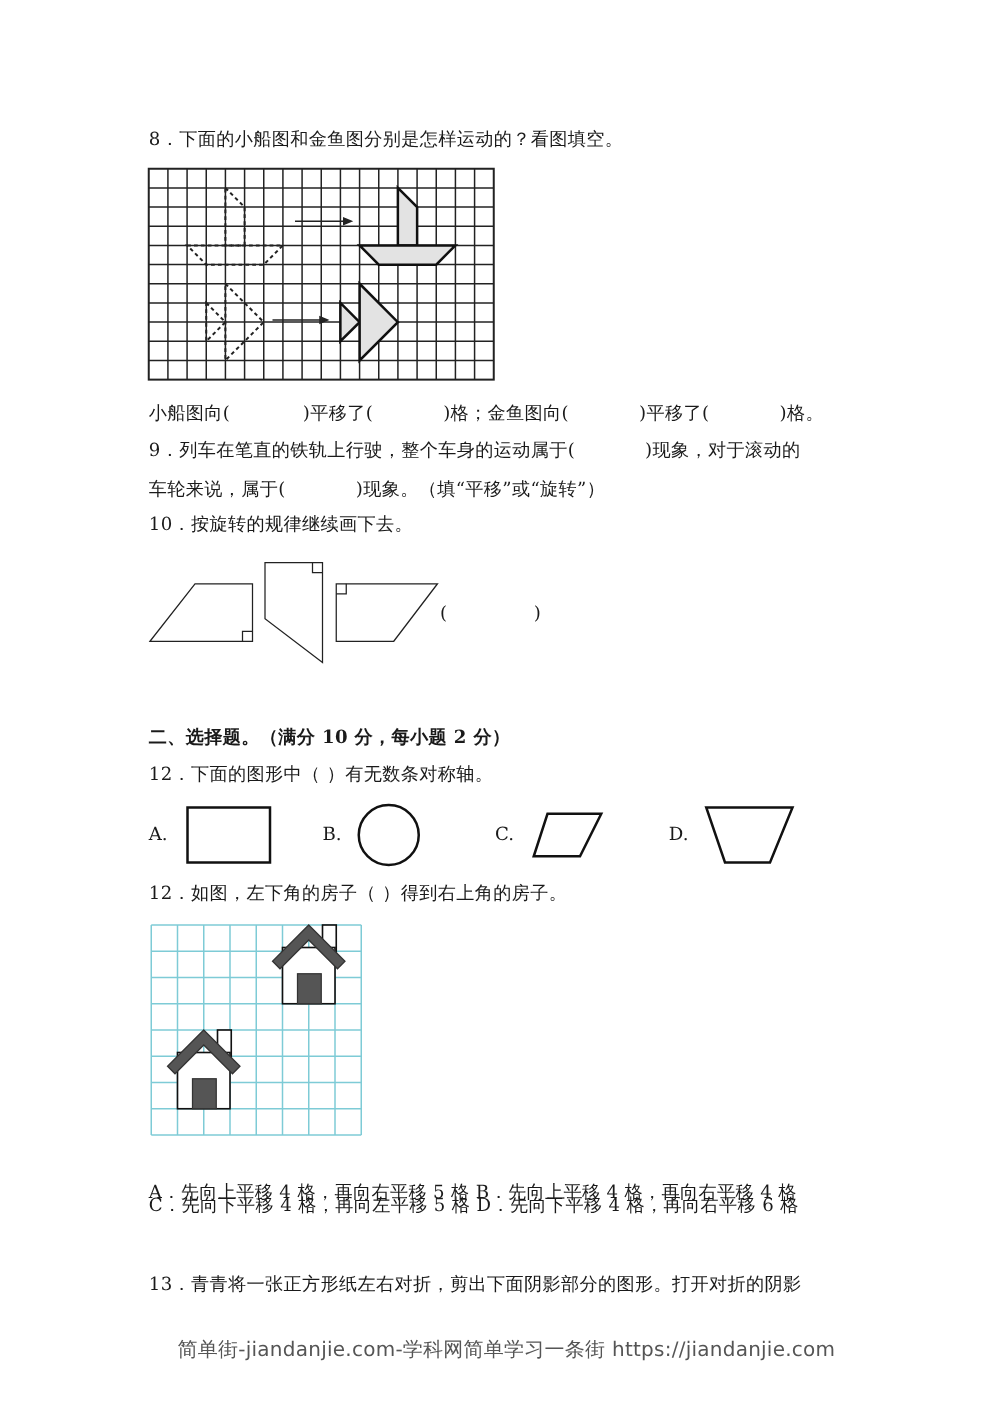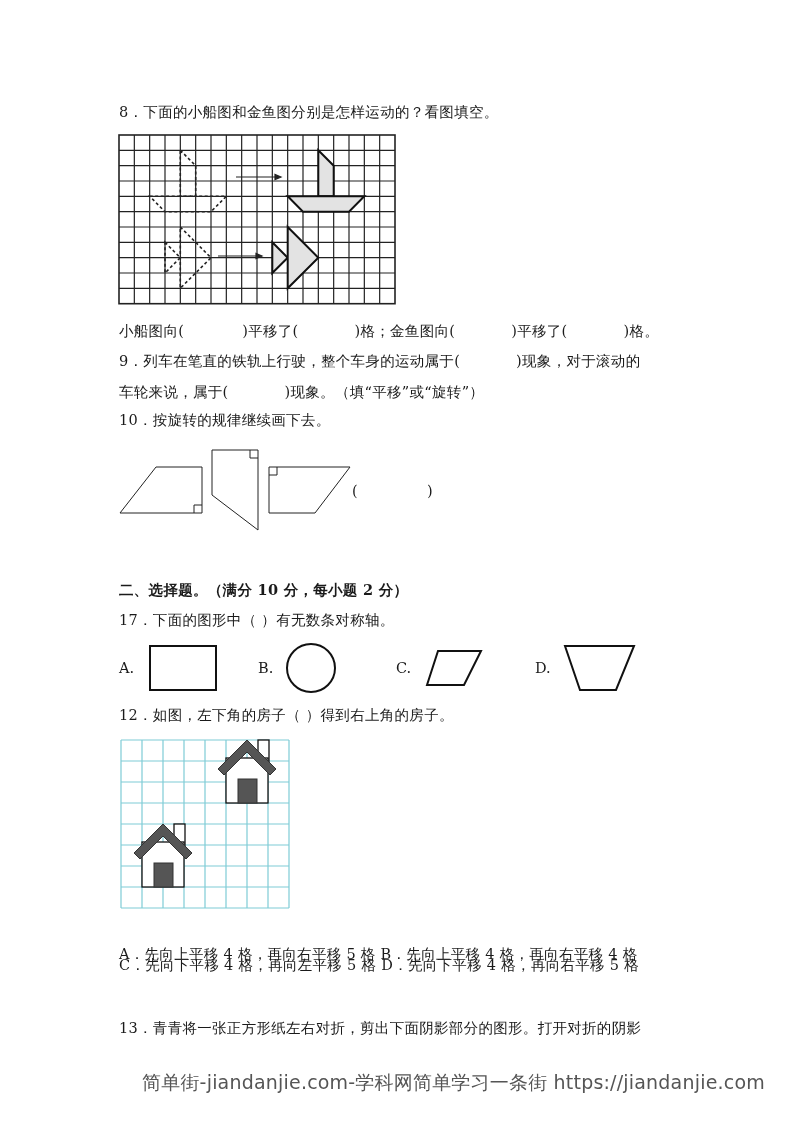--- a/index.html
+++ b/index.html
@@ -4,21 +4,21 @@
 <style>
   html, body { margin:0; padding:0; background:#ffffff; }
   body { width:793px; height:1122px; position:relative; overflow:hidden;
          font-family:"DejaVu Serif","Liberation Serif",serif; color:#1a1a1a; }
   .line { position:absolute; left:119px; font-size:14.5px; white-space:nowrap; line-height:20px; letter-spacing:0.3px;text-align:center; }
   .bold { font-weight:bold; }
   .blank { display:inline-block; }
   svg { position:absolute; left:0; top:0; }
   .opt-label { position:absolute; font-size:14.5px; line-height:20px; }
   .watermark { position:absolute; left:142px; top:1070px; font-family:"DejaVu Sans","Liberation Sans",sans-serif;
-               font-size:19px; color:#555; white-space:nowrap; letter-spacing:0.2px; }
+               font-size:16px; color:#555; white-space:nowrap; letter-spacing:0.2px; }
   .footer { position:absolute; left:333px; top:1132px; font-size:13px; color:#333; white-space:nowrap; }
 </style>
 </head>
 <body>
 
 <div class="line" style="top:102px;">8．下面的小船图和金鱼图分别是怎样运动的？看图填空。</div>
 
 <svg width="793" height="1122">
 
   <g stroke="#222" stroke-width="1.2" fill="none">
@@ -147,32 +147,32 @@
 <div class="line" style="top:382px;">
   <span>车轮来说，属于(</span><span class="blank" style="width:56px"></span><span>)现象。（填“平移”或“旋转”）</span>
 </div>
 
 <div class="line" style="top:410px;">10．按旋转的规律继续画下去。</div>
 <div class="opt-label" style="left:352px; top:481px;">(</div>
 <div class="opt-label" style="left:372px; top:481px; width:50px; height:20px;"></div>
 <div class="opt-label" style="left:427px; top:481px;">)</div>
 
 <div class="line bold" style="top:580px;">二、选择题。（满分 10 分，每小题 2 分）</div>
-<div class="line" style="top:610px;">17．下面的图形中（    ）有无数条对称轴。</div>
+<div class="line" style="top:610px;">12．下面的图形中（    ）有无数条对称轴。</div>
 
 <div class="opt-label" style="left:119px; top:658px;">A.</div>
 <div class="opt-label" style="left:258px; top:658px;">B.</div>
 <div class="opt-label" style="left:396px; top:658px;">C.</div>
 <div class="opt-label" style="left:535px; top:658px;">D.</div>
 
 <div class="line" style="top:705px;">12．如图，左下角的房子（    ）得到右上角的房子。</div>
 
 <div class="line" style="top:944px;">
   <span>A．先向上平移 4 格，再向右平移 5 格</span>&nbsp;<span>B．先向上平移 4 格，再向右平移 4 格</span>
 </div>
 <div class="line" style="top:955px;">
-  <span>C．先向下平移 4 格，再向左平移 5 格</span>&nbsp;<span>D．先向下平移 4 格，再向右平移 5 格</span>
+  <span>C．先向下平移 4 格，再向左平移 5 格</span>&nbsp;<span>D．先向下平移 4 格，再向右平移 6 格</span>
 </div>
 
 <div class="line" style="top:986px;margin-top:32px;">13．青青将一张正方形纸左右对折，剪出下面阴影部分的图形。打开对折的阴影</div>
 
 <div class="footer">试卷第 2 页，共 7 页</div>
 <div class="watermark">简单街-jiandanjie.com-学科网简单学习一条街 https://jiandanjie.com</div>
 
 </body></html>

